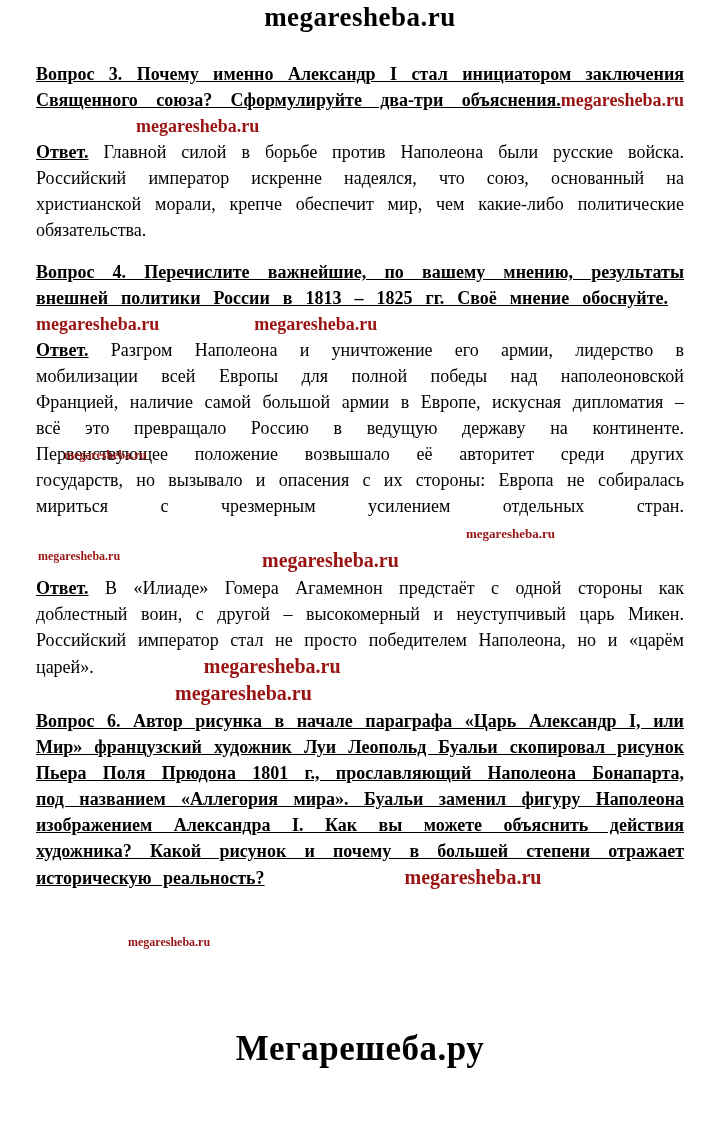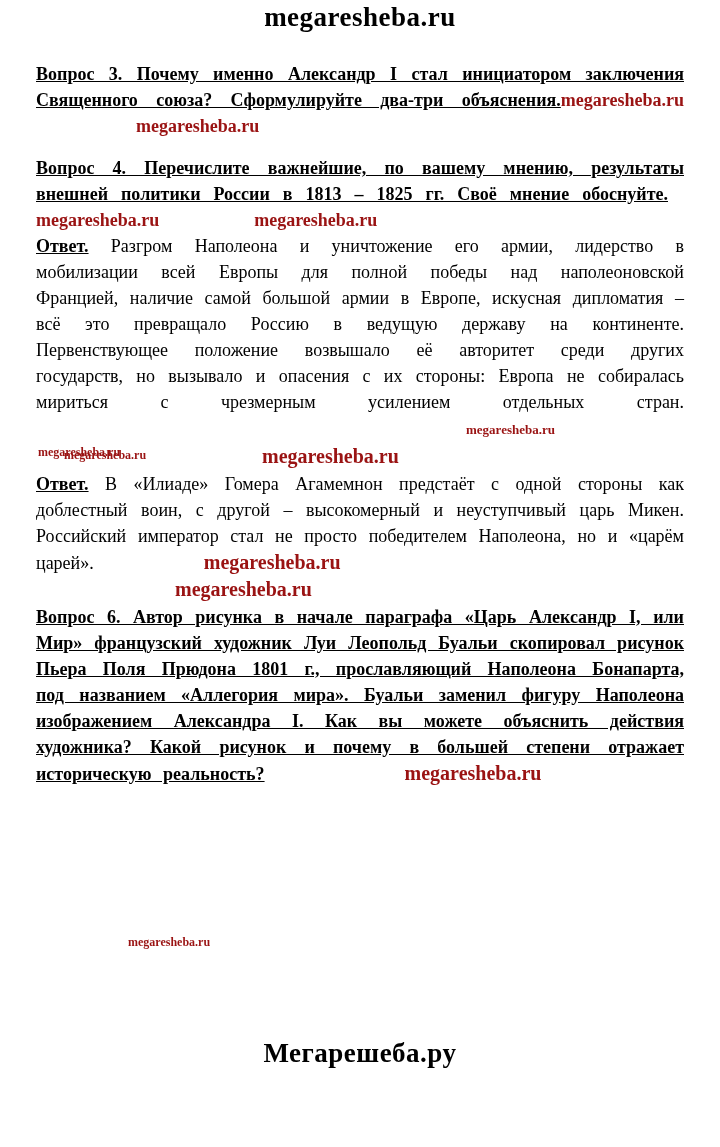--- a/index.html
+++ b/index.html
@@ -25,33 +25,34 @@
   .wm{color:var(--wm,#9a1313);font-weight:bold;white-space:nowrap;}
   .wm-md{font-size:18px;}
   .wm-lg{font-size:20px;}
   .wm-sm{font-size:13px;}
   .wm-xs{font-size:12px;}
   .gap{display:inline-block;height:1px;}
   .wm-row{position:relative;height:28px;margin:0;}
   .wm-row .wm{position:absolute;top:2px;}
   .spacer{width:100%;}
   .site-footer{
-    flex-shrink:0;text-align:center;font-weight:bold;font-size:27px;
+    flex-shrink:0;text-align:center;font-weight:bold;font-size:35px;
     padding:10px 0 16px 0;letter-spacing:0.5px;
   }
   .float-layer{position:absolute;left:0;top:0;right:0;bottom:0;pointer-events:none;}
   .wm-float{position:absolute;}
 </style>
 </head>
 <body>
 
 <div class="page">
   <div class="site-header">megaresheba.ru</div>
   <div class="doc-body">
       <p class="para"><span class="b">Вопрос 3. Почему именно Александр I стал инициатором заключения Священного союза? Сформулируйте два-три объяснения.</span><span class="wm wm-md">megaresheba.ru</span><span class="gap" style="width: 100px;"></span><span class="wm wm-md">megaresheba.ru</span></p>
+      <p class="para"><span class="b">Ответ.</span><span class="txt"> Главной силой в борьбе против Наполеона были русские войска. Российский император искренне надеялся, что союз, основанный на христианской морали, крепче обеспечит мир, чем какие-либо политические обязательства.</span></p>
       <div class="spacer" style="height: 16px;"></div>
       <p class="para"><span class="b">Вопрос 4. Перечислите важнейшие, по вашему мнению, результаты внешней политики России в 1813 – 1825 гг. Своё мнение обоснуйте.</span><span class="gap" style="width: 16px;"></span><span class="wm wm-md">megaresheba.ru</span><span class="gap" style="width: 95px;"></span><span class="wm wm-md">megaresheba.ru</span></p>
       <p class="para"><span class="b">Ответ.</span><span class="txt"> Разгром Наполеона и уничтожение его армии, лидерство в мобилизации всей Европы для полной победы над наполеоновской Францией, наличие самой большой армии в Европе, искусная дипломатия – всё это превращало Россию в ведущую державу на континенте. Первенствующее положение возвышало её авторитет среди других государств, но вызывало и опасения с их стороны: Европа не собиралась мириться с чрезмерным усилением отдельных стран.</span><span class="gap" style="width: 430px;"></span><span class="wm wm-sm">megaresheba.ru</span></p>
       <div class="wm-row">
         <span class="wm wm-xs" style="left: 2px;">megaresheba.ru</span>
         <span class="wm wm-lg" style="left: 226px;">megaresheba.ru</span>
       </div>
       <p class="para"><span class="b">Ответ.</span><span class="txt"> В «Илиаде» Гомера Агамемнон предстаёт с одной стороны как доблестный воин, с другой – высокомерный и неуступчивый царь Микен. Российский император стал не просто победителем Наполеона, но и «царём царей».</span><span class="gap" style="width: 110px;"></span><span class="wm wm-lg">megaresheba.ru</span></p>
       <div class="wm-row">
         <span class="wm wm-lg" style="left: 139px;">megaresheba.ru</span>

